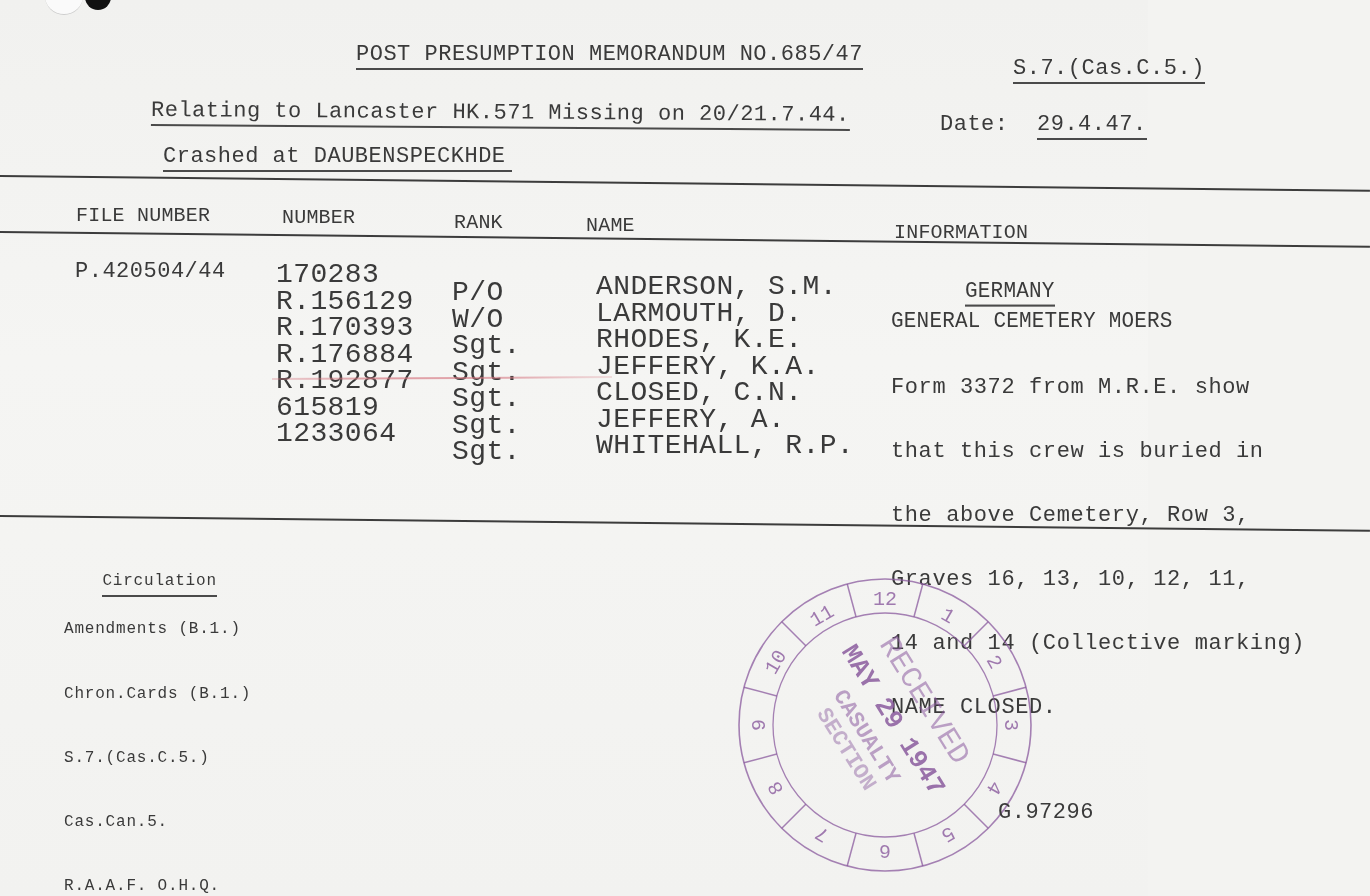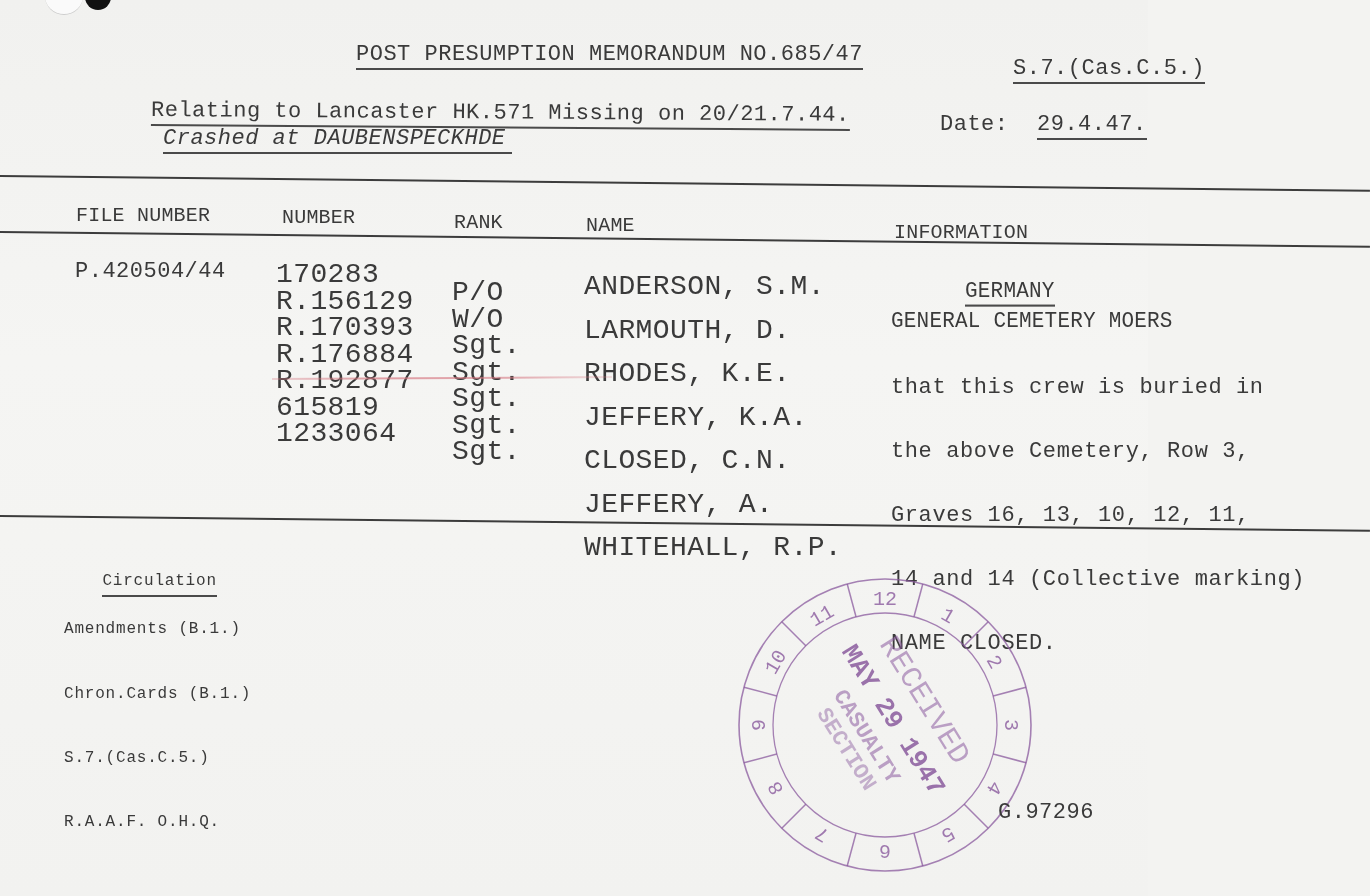--- a/index.html
+++ b/index.html
@@ -86,21 +86,21 @@
 
 <div class="paper">
 
   <div class="corner-light"></div>
   <div class="corner-dark"></div>
 
   <div class="abs tw ul" style="left:356px; top:42px;">POST PRESUMPTION MEMORANDUM NO.685/47</div>
   <div class="abs tw ul" style="left:1013px; top:56px;">S.7.(Cas.C.5.)</div>
 
   <div class="abs tw ul" style="left:151px; top:98px; transform:rotate(0.4deg); transform-origin:left;">Relating to Lancaster HK.571 Missing on 20/21.7.44.</div>
-  <div class="abs tw ul" style="left:163px; top:126px; padding-right:6px;font-style:italic;">Crashed at DAUBENSPECKHDE</div>
+  <div class="abs tw ul" style="left:163px; top:144px; padding-right:6px;">Crashed at DAUBENSPECKHDE</div>
 
   <div class="abs tw" style="left:940px; top:112px;">Date:</div>
   <div class="abs tw ul" style="left:1037px; top:112px;">29.4.47.</div>
 
   <div class="rule" style="left:0; top:175px; width:1370px; transform:rotate(0.62deg);"></div>
   <div class="rule" style="left:0; top:231px; width:1370px; transform:rotate(0.62deg);"></div>
   <div class="rule" style="left:0; top:515px; width:1370px; transform:rotate(0.62deg);"></div>
 
   <div class="abs caps" style="left:76px; top:204px;">FILE NUMBER</div>
   <div class="abs caps" style="left:282px; top:206px;">NUMBER</div>
@@ -123,47 +123,49 @@
   <div class="col" style="left:452px; top:280px;">
     <div class="cell">P/O</div>
     <div class="cell">W/O</div>
     <div class="cell">Sgt.</div>
     <div class="cell">Sgt.</div>
     <div class="cell">Sgt.</div>
     <div class="cell">Sgt.</div>
     <div class="cell">Sgt.</div>
   </div>
 
-  <div class="col" style="left:584px; top:274px;gap:17px;">
+  <div class="col" style="left:596px; top:274px;">
     <div class="cell">ANDERSON, S.M.</div>
     <div class="cell">LARMOUTH, D.</div>
     <div class="cell">RHODES, K.E.</div>
     <div class="cell">JEFFERY, K.A.</div>
     <div class="cell">CLOSED, C.N.</div>
     <div class="cell">JEFFERY, A.</div>
     <div class="cell">WHITEHALL, R.P.</div>
   </div>
 
   <div class="pencil"></div>
 
   <div class="abs caps ul" style="left:965px; top:280px; font-size:21px;">GERMANY</div>
   <div class="abs caps" style="left:891px; top:310px; font-size:21px;">GENERAL CEMETERY MOERS</div>
   <div class="abs" style="left:891px; top:338px;">
+    <div class="info-line">Form 3372 from M.R.E. show</div>
     <div class="info-line">that this crew is buried in</div>
     <div class="info-line">the above Cemetery, Row 3,</div>
     <div class="info-line">Graves 16, 13, 10, 12, 11,</div>
     <div class="info-line">14 and 14 (Collective marking)</div>
     <div class="info-line">NAME CLOSED.</div>
   </div>
 
   <div class="abs" style="left:64px; top:549px;">
     <div class="circ-line" style="display:inline-block; border-bottom:2px solid #4a4a4a;">Circulation</div>
     <div class="circ-line">Amendments (B.1.)</div>
     <div class="circ-line">Chron.Cards (B.1.)</div>
     <div class="circ-line">S.7.(Cas.C.5.)</div>
+    <div class="circ-line">Cas.Can.5.</div>
     <div class="circ-line">R.A.A.F. O.H.Q.</div>
     
     
     
   </div>
 
   <div class="stamp">
     <svg viewBox="0 0 300 300">
       <g fill="none" stroke="#8a5a9e" stroke-opacity="0.75">
         <circle cx="150" cy="150" r="146" stroke-width="1.6"></circle>

